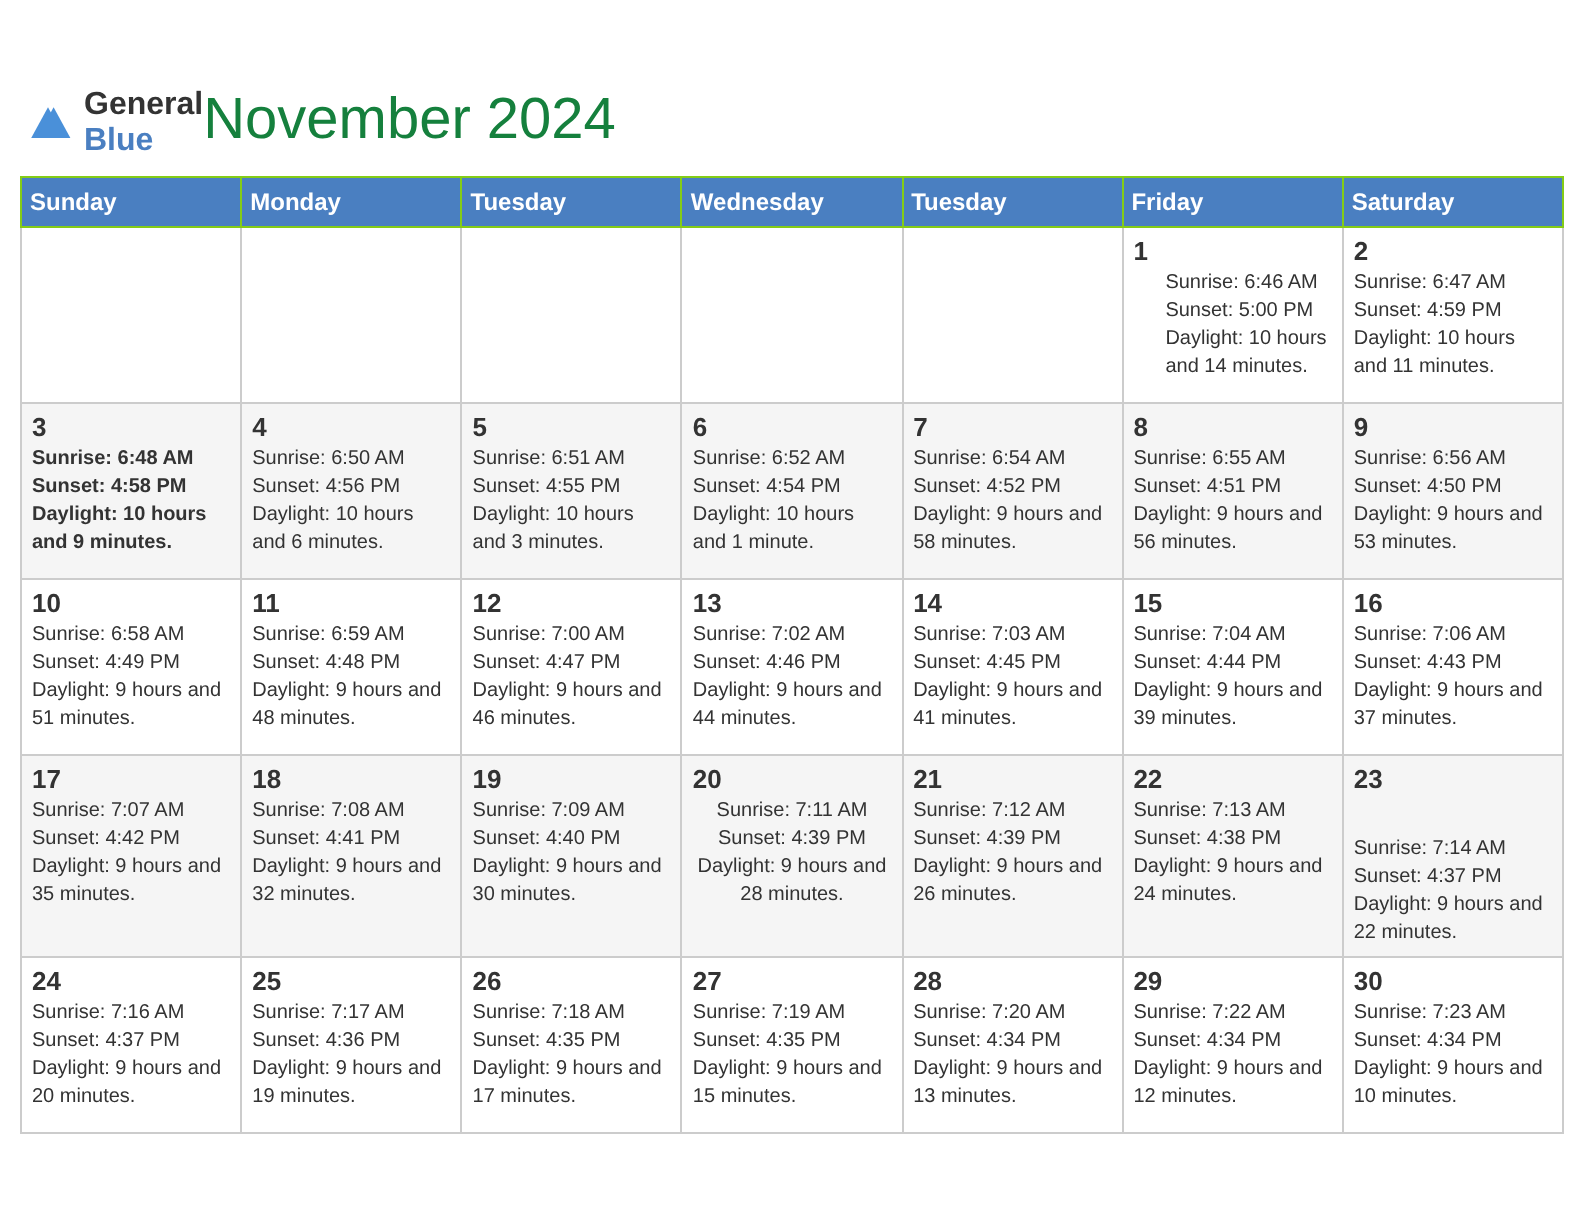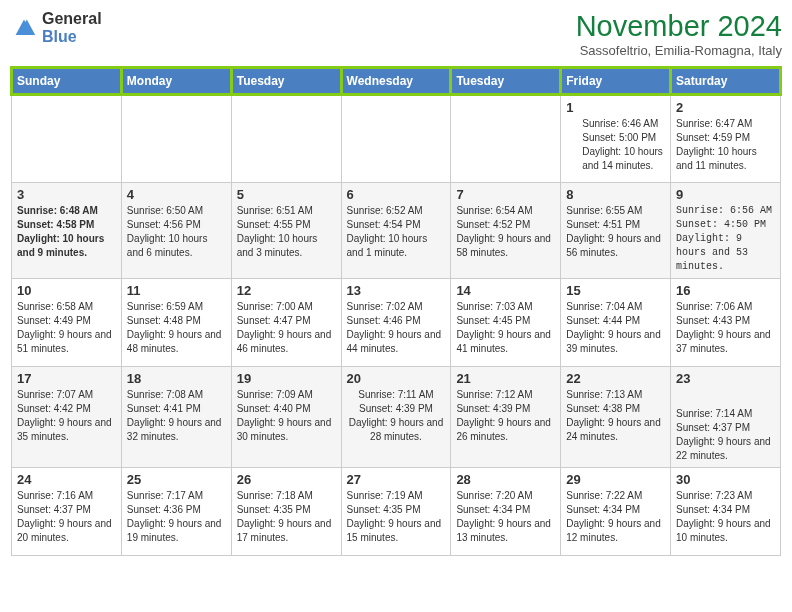--- a/index.html
+++ b/index.html
@@ -5,23 +5,23 @@
     * { box-sizing: border-box; margin: 0; padding: 0; }
     body {
       font-family: Arial, sans-serif;
       background: #fff;
       width: 792px;
       min-height: 612px;
       padding: 10px;
     }
     .header {
       display: flex;
-      justify-content: space-between;
       align-items: flex-start;
       margin-bottom: 8px;
+      margin-top: 34px;
     }
     .logo {
       display: flex;
       align-items: center;
       gap: 4px;
     }
     .logo-icon {
       width: 28px;
       height: 28px;
     }
@@ -39,21 +39,21 @@
       width: 100%;
       border-collapse: collapse;
       table-layout: fixed;
     }
     thead tr th {
       background: #4a7fc1;
       color: #fff;
       font-size: 12px;
       font-weight: bold;
       padding: 5px 4px;
-      border: 3px solid #84cc16;
+      border: 1px solid #84cc16;
       text-align: left;
     }
     tbody tr td {
       border: 1px solid #ccc;
       vertical-align: top;
       padding: 4px 5px;
       font-size: 10.5px;
       color: #333;
       height: 88px;
       background: #fff;
@@ -83,21 +83,20 @@
       <polygon points="8,30 20,8 32,30" fill="#4a90d9"></polygon>
       <polygon points="20,30 32,8 44,30" fill="#4a90d9" transform="translate(-8,0)"></polygon>
     </svg>
     <div>
       <div style="font-size:16px;font-weight:bold;color:#333;">General</div>
       <div style="font-size:16px;font-weight:bold;color:#4a7fc1;">Blue</div>
     </div>
   </div>
   <div class="title-block">
     <div class="month-title">November 2024</div>
-    <div class="subtitle">Sassofeltrio, Emilia-Romagna, Italy</div>
   </div>
 </div>
 
 <table>
   <thead>
     <tr>
     <th>Sunday</th>
         <th>Monday</th>
         <th>Tuesday</th>
         <th>Wednesday</th>
@@ -158,21 +157,21 @@
 Daylight: 9 hours and 58 minutes.</div>
         </td>
         <td>
           <div class="day-num">8</div>
           <div class="day-info" style="white-space: pre-line;">Sunrise: 6:55 AM
 Sunset: 4:51 PM
 Daylight: 9 hours and 56 minutes.</div>
         </td>
         <td>
           <div class="day-num">9</div>
-          <div class="day-info" style="white-space: pre-line; font-family: Liberation Mono, monospace;">Sunrise: 6:56 AM
+          <div class="day-info" style="white-space: pre-line;">Sunrise: 6:56 AM
 Sunset: 4:50 PM
 Daylight: 9 hours and 53 minutes.</div>
         </td>
       </tr>
       <tr>
         <td>
           <div class="day-num">10</div>
           <div class="day-info" style="white-space: pre-line;">Sunrise: 6:58 AM
 Sunset: 4:49 PM
 Daylight: 9 hours and 51 minutes.</div>

